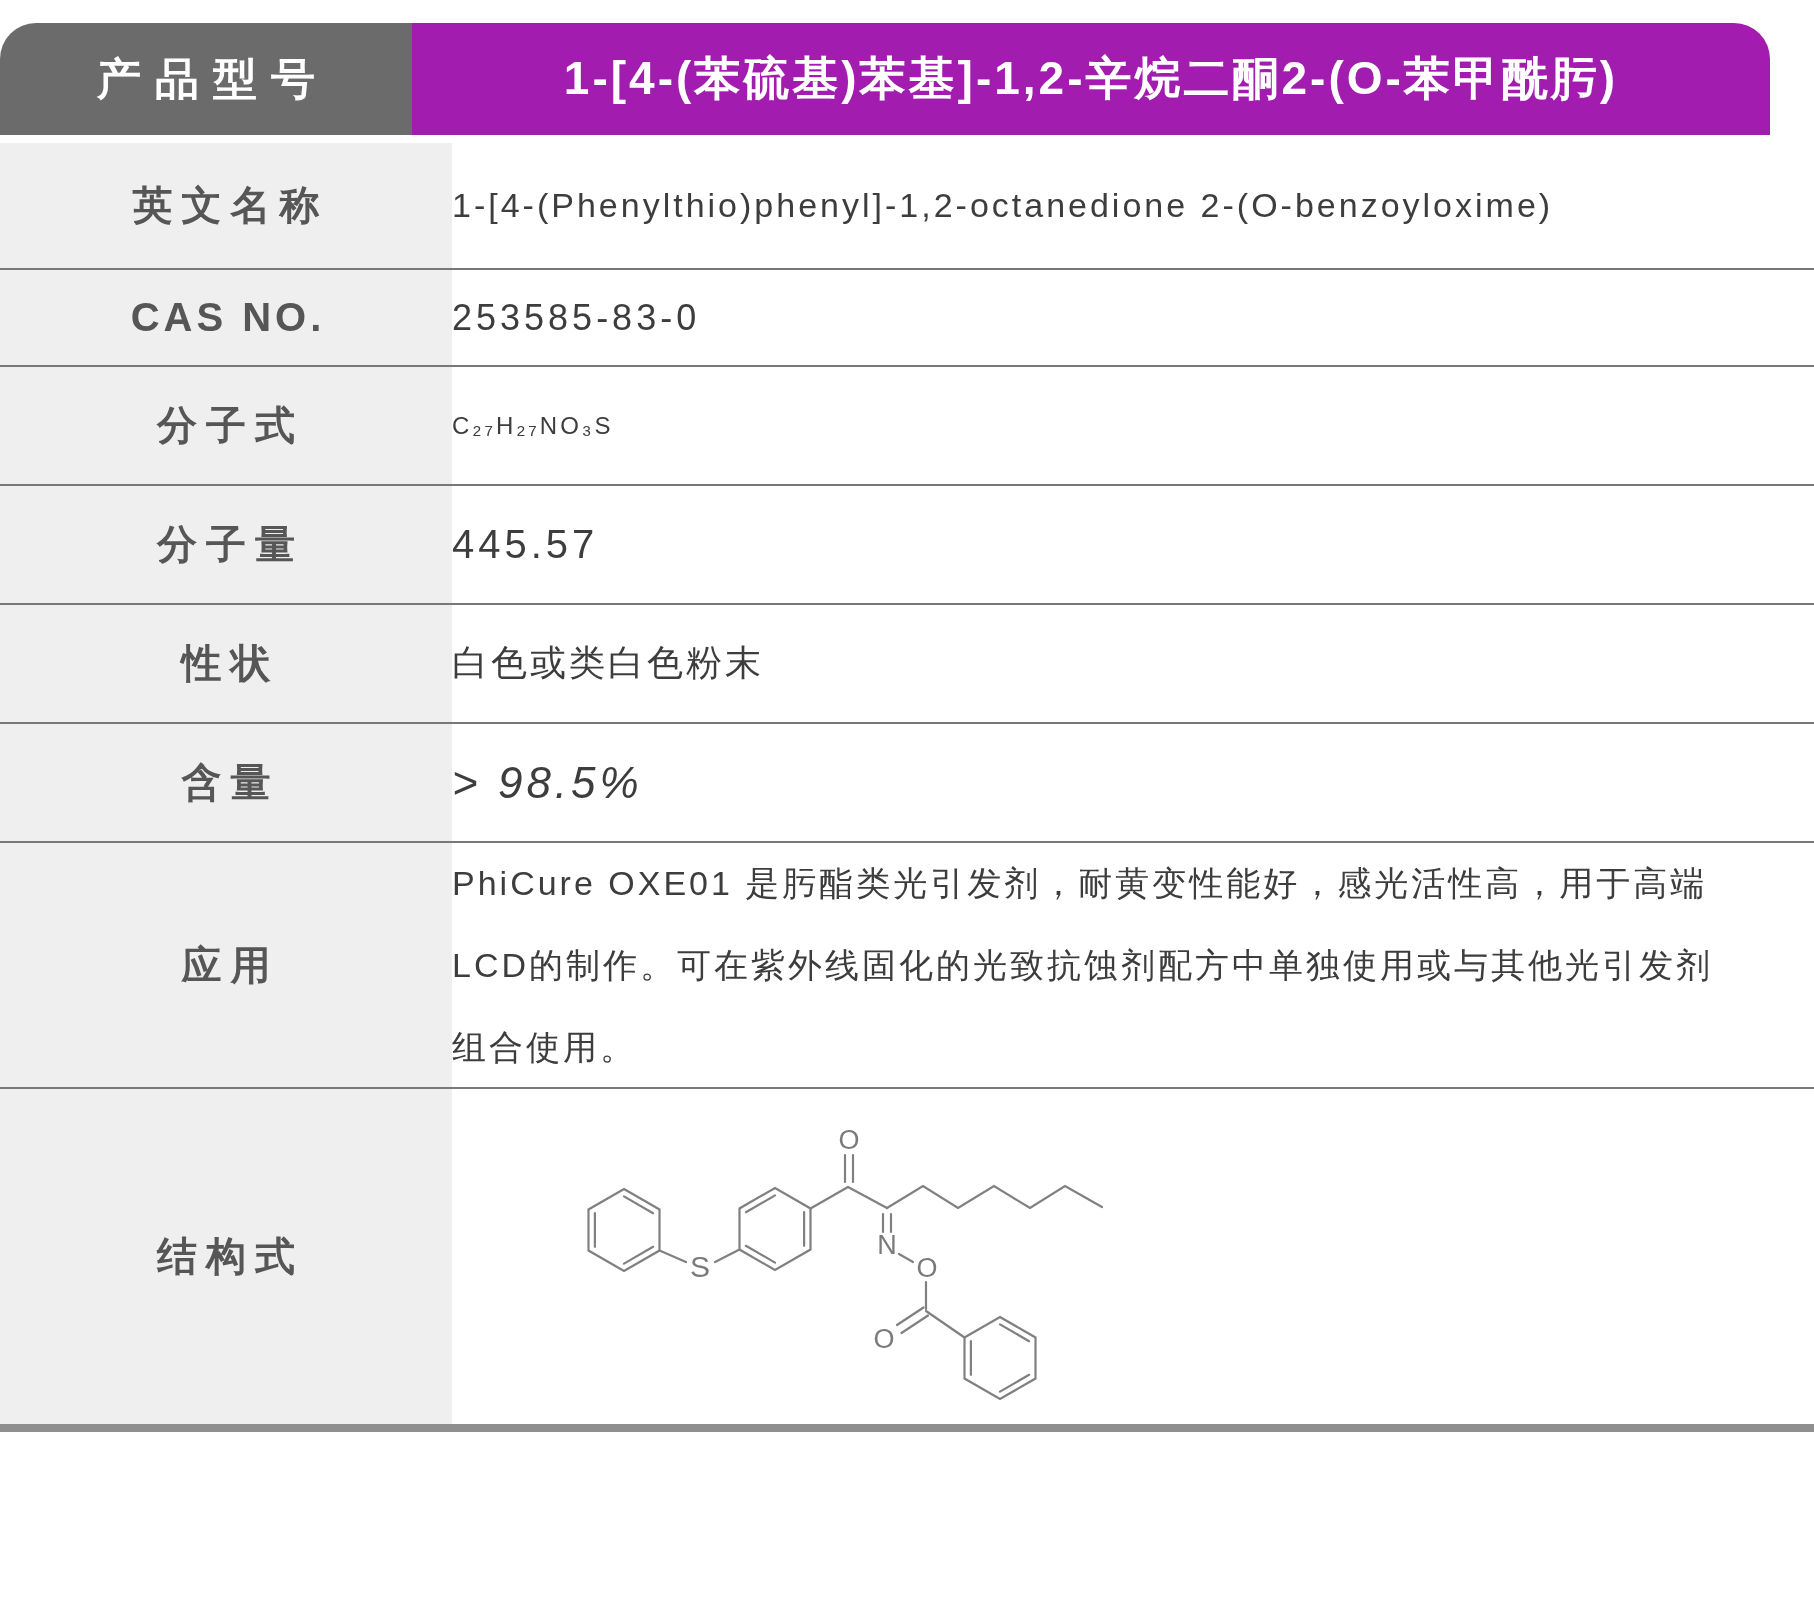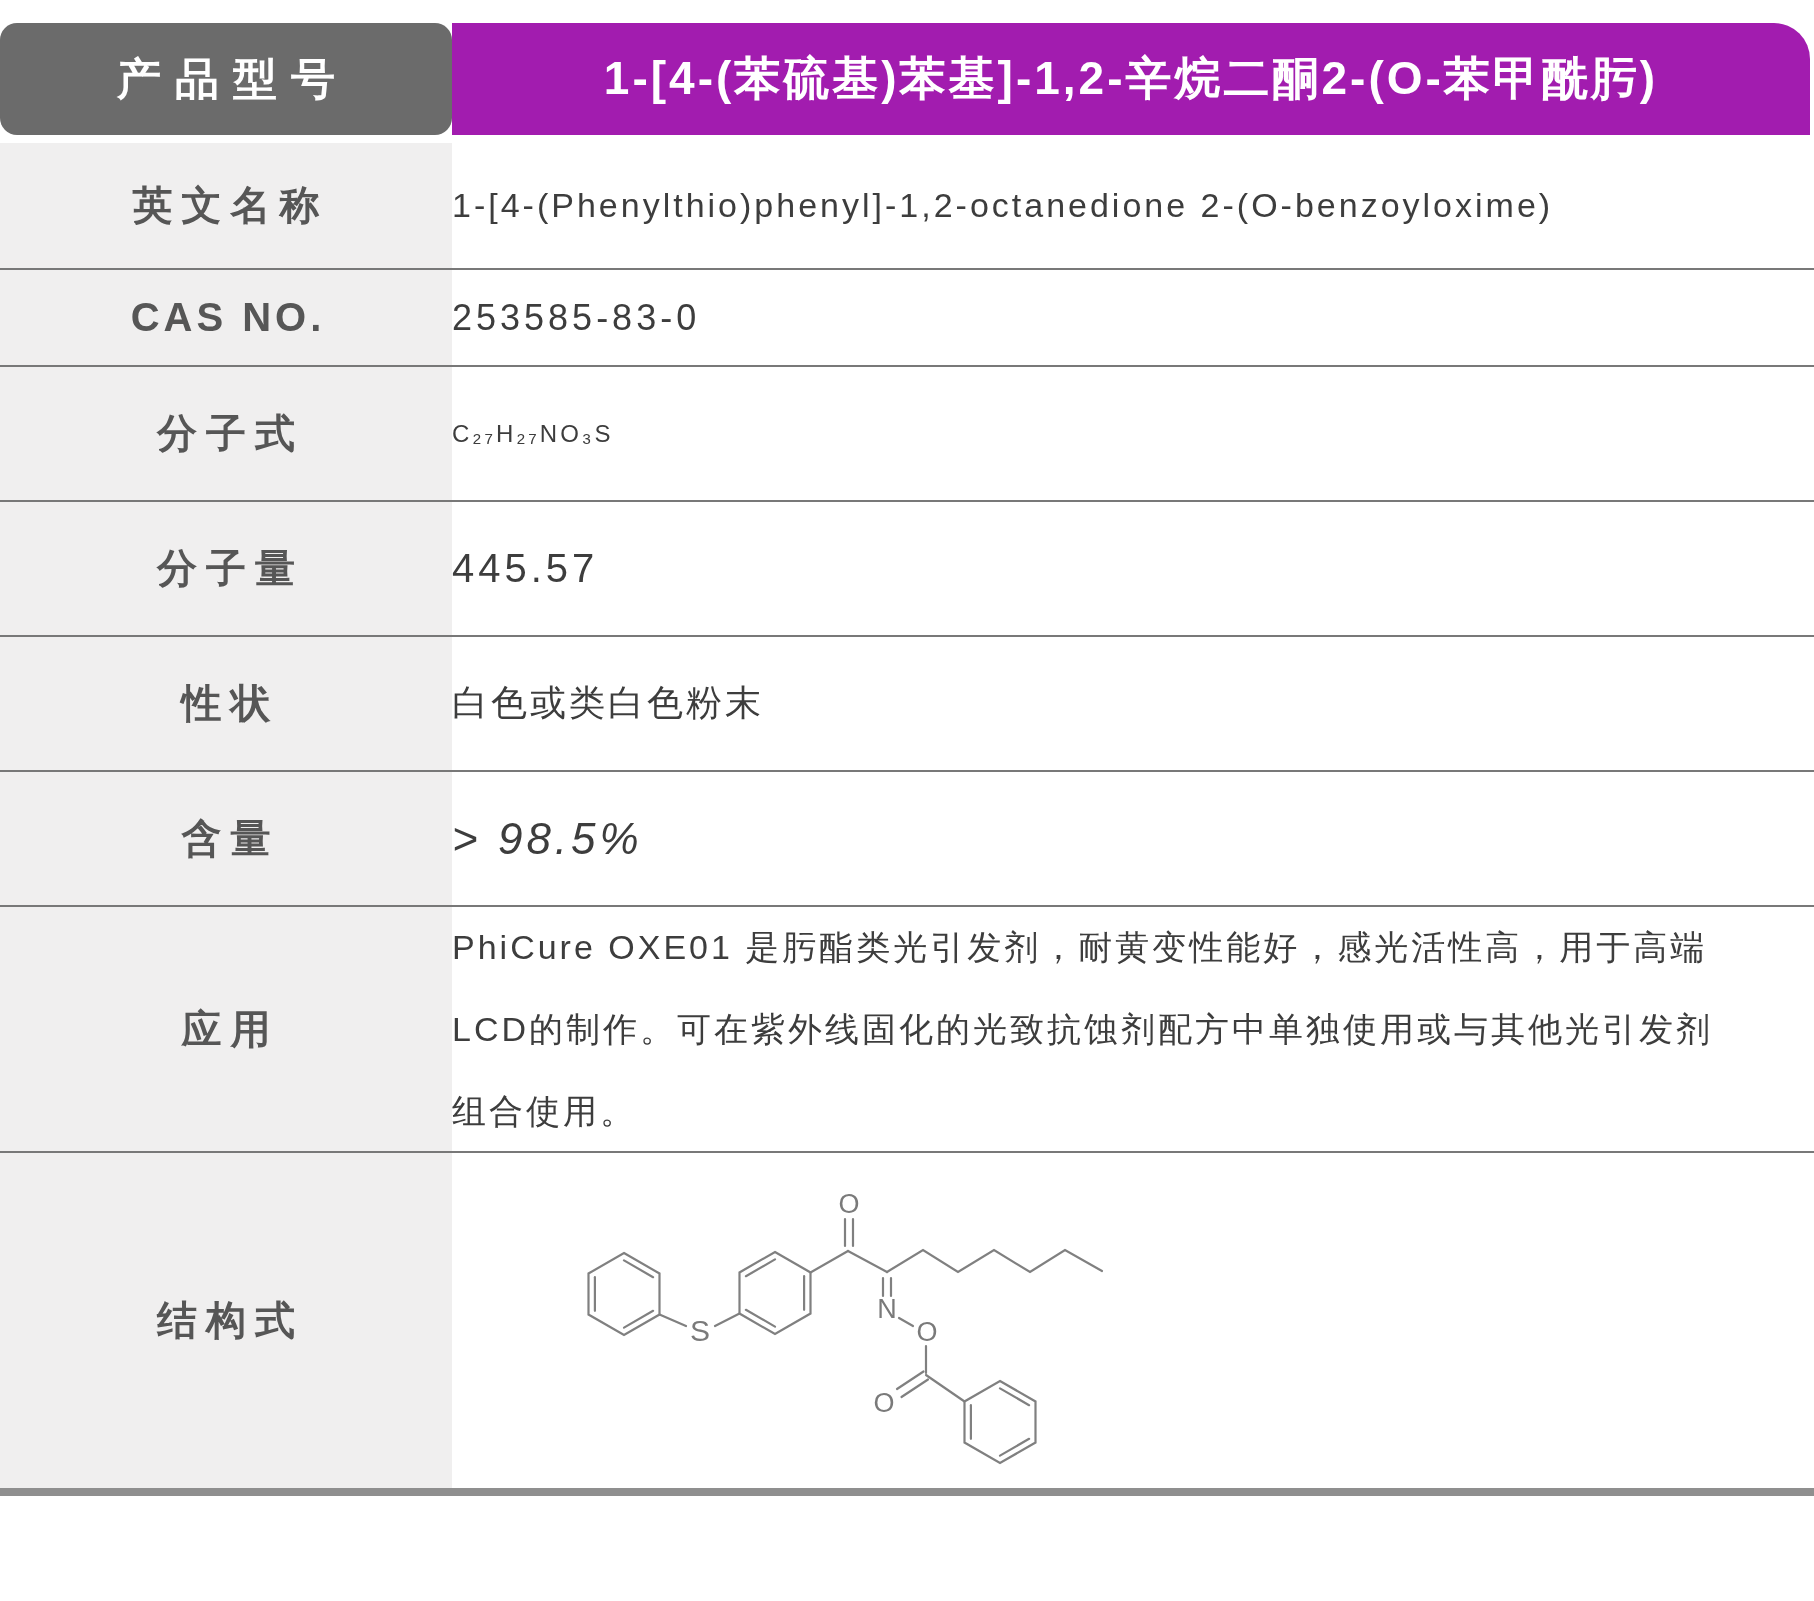--- a/index.html
+++ b/index.html
@@ -11,24 +11,24 @@
   }
   .page{position:relative;width:1814px;height:1601px;overflow:hidden;}
 
   
   .header{
     display:flex;
     margin-top:23px;
     height:112px;
   }
   .header-left{
-    width:452px;height:112px;
+    width:412px;height:112px;
     background:#6b6b6b;
     border-top-left-radius:36px;
-    display:flex;align-items:center;justify-content:center;border-radius:17px;
+    display:flex;align-items:center;justify-content:center;
   }
   .header-left span{
     color:#ffffff;font-size:44px;font-weight:bold;letter-spacing:14px;
     margin-right:-14px;
   }
   .header-right{
     width:1358px;height:112px;
     background:#a21caf;
     border-top-right-radius:36px;
     display:flex;align-items:center;justify-content:center;
@@ -58,21 +58,21 @@
   .cell-value{
     flex:1;
     background:#ffffff;
     display:flex;flex-direction:column;justify-content:center;
   }
   .cell-value .val{
     font-size:34px;color:#3d3d3d;letter-spacing:3px;white-space:nowrap;
   }
   .r-en{height:125px;}
   .r-cas{height:97px;}
-  .r-std{height:135px;}
+  .r-std{height:119px;}
   .r-app{height:246px;}
   .r-struct{height:337px;}
   .r-app .cell-value .val{line-height:82px;}
   .struct-value{position:relative;padding:0;}
   .struct-svg{position:absolute;left:0;top:0;}
 
   
   .bottom-bar{height:8px;width:1814px;background:#8f8f8f;}
 
   svg text{

